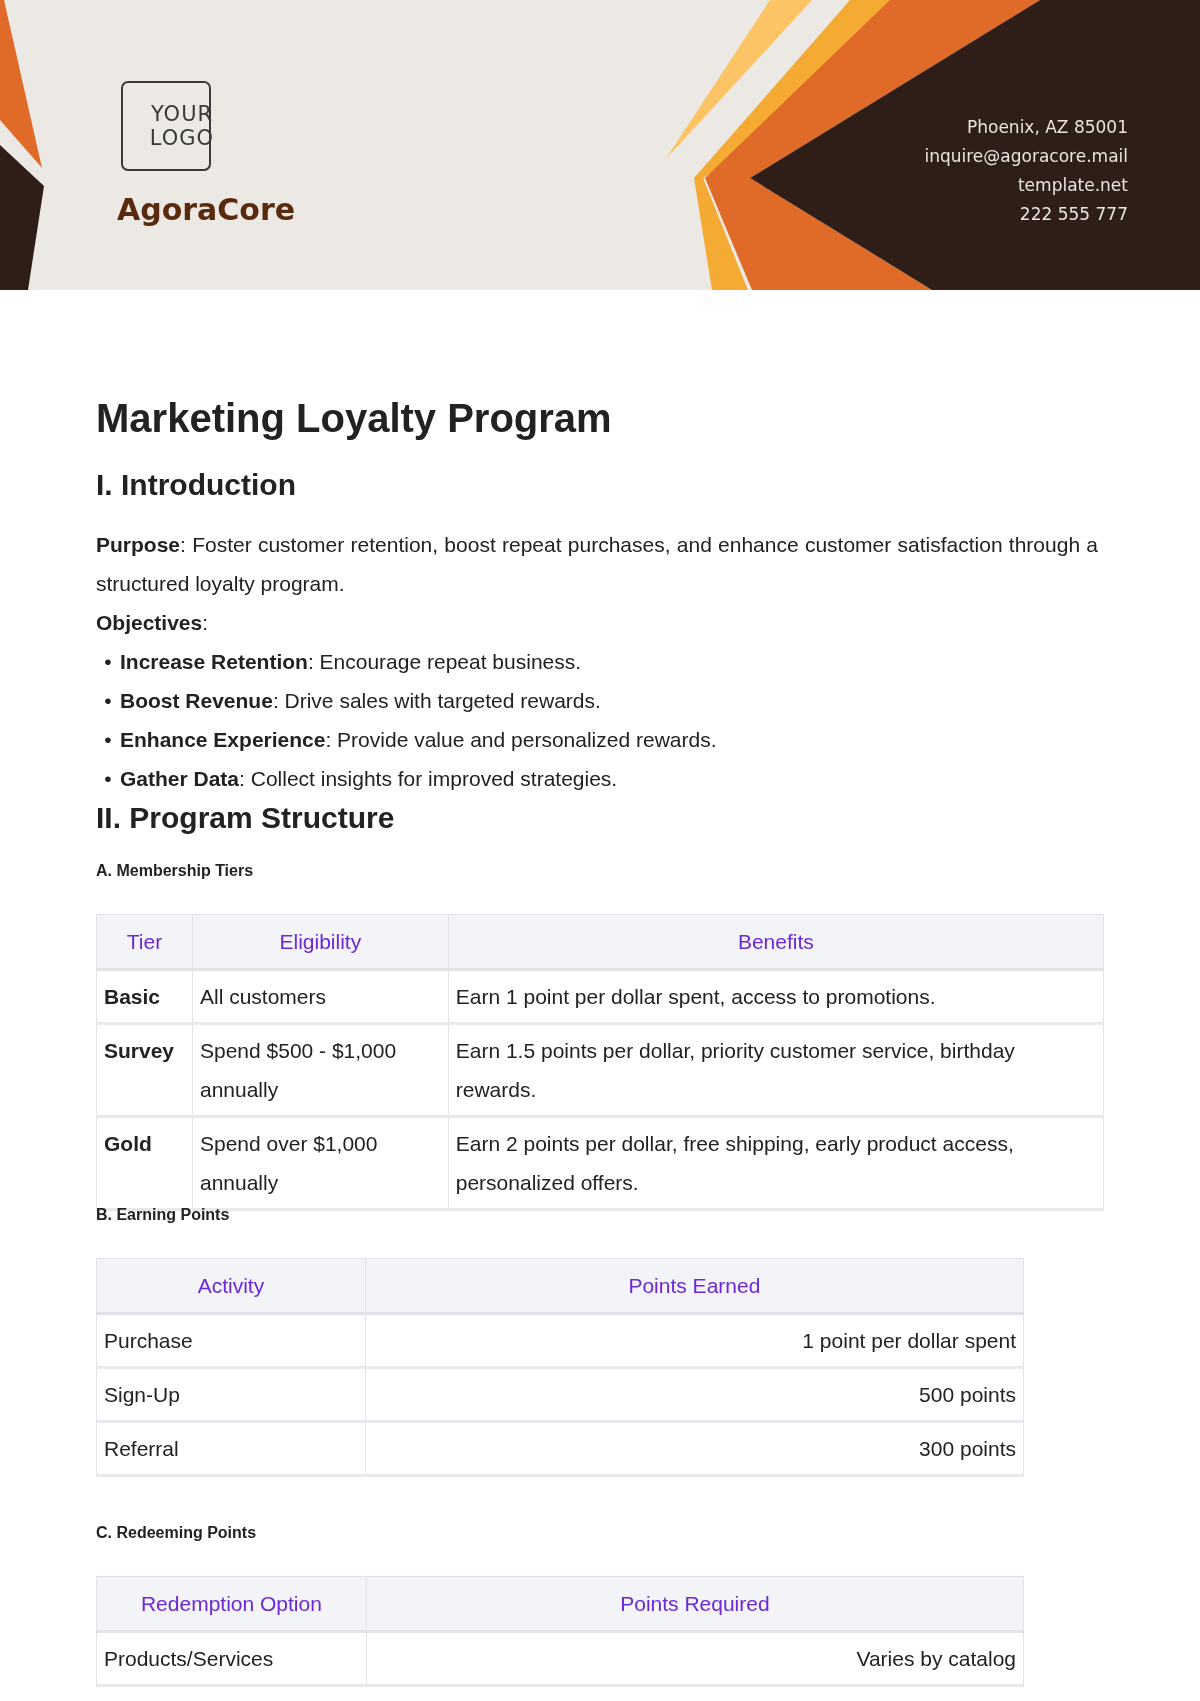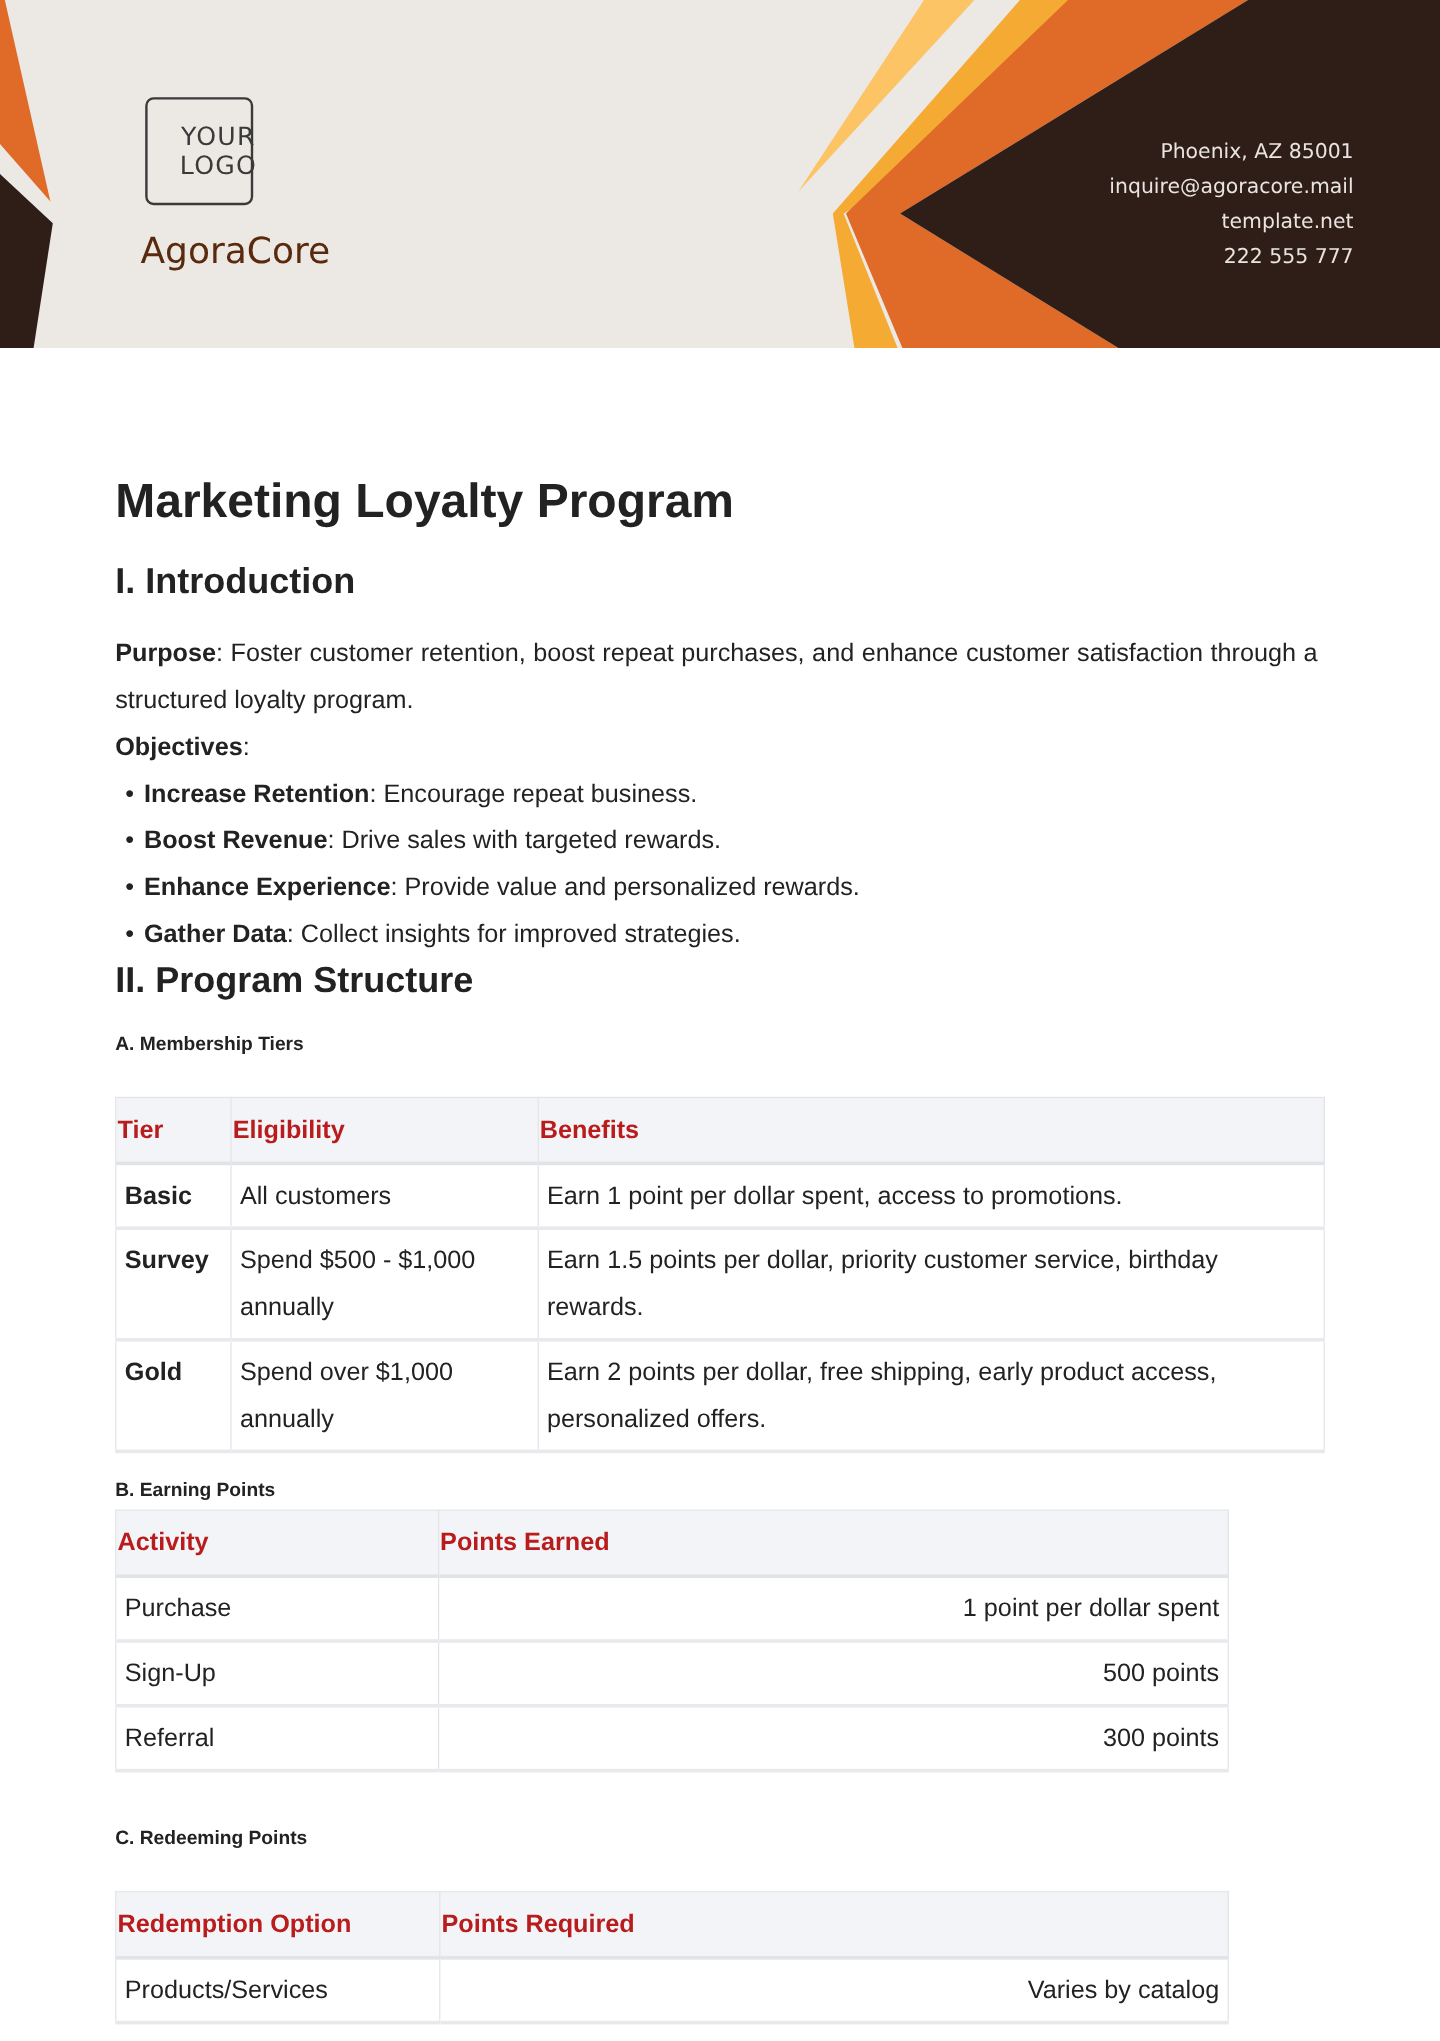--- a/index.html
+++ b/index.html
@@ -18,21 +18,21 @@
   .logo-box {
     position: absolute; left: 121px; top: 81px; width: 90px; height: 90px;
     border: 2px solid #3a3a3a; border-radius: 7px; box-sizing: border-box;
     display: flex; flex-direction: column; align-items: center; justify-content: center;
     color: #3a3a3a; font-size: 21px; line-height: 24px; letter-spacing: 1px;
     font-family: "DejaVu Sans", sans-serif;
     padding-left: 32px;
   }
   .brand {
     position: absolute; left: 117px; top: 192px;
-    font-size: 30px; font-weight: normal; color: #5a2a0e;
+    font-size: 30px; font-weight: bold; color: #5a2a0e;
     font-family: "DejaVu Sans", sans-serif;
   }
   .contact {
     position: absolute; right: 72px; top: 113px; text-align: right;
     color: #e9e4df; font-size: 17px; line-height: 29px;
     font-family: "DejaVu Sans", sans-serif;
   }
   .content { position: absolute; left: 96px; top: 290px; width: 1008px; }
   h1.title {
     margin: 0; position: absolute; top: 106px; left: 0; width: 1008px;
@@ -45,22 +45,22 @@
     text-align: justify; color: #222; margin: 0;
   }
   .para b, .bullets b { font-weight: bold; }
   .bullets { position: absolute; left: 0; margin: 0; padding: 0; list-style: none; font-size: 21px; line-height: 39px; }
   .bullets li::before { content: "\2022"; display: inline-block; width: 24px; text-align: center; }
   table.doc {
     position: absolute; left: 0; border-collapse: collapse;
     font-size: 21px; color: #222;
   }
   table.doc th {
-    background: #f3f4f7; color: #b91c1c; font-weight: bold;
-    height: 51px; text-align: left; border: 1px solid #e2e3e6;
+    background: #f3f4f7; color: #6d28d9; font-weight: normal;
+    height: 51px; text-align: center; border: 1px solid #e2e3e6;
     border-bottom: 3px solid #e2e3e6;
   }
   table.doc td {
     border: 1px solid #e2e3e6; border-bottom: 3px solid #e8e9ec;
     padding: 6px 7px; vertical-align: top; line-height: 39px;
   }
   table.doc td.center { text-align: right; }
   table.doc td.bold { font-weight: bold; }
 </style>
 </head>
@@ -144,21 +144,21 @@
         <td>Earn 1.5 points per dollar, priority customer service, birthday rewards.</td>
       </tr>
       <tr>
         <td class="bold">Gold</td>
         <td>Spend over $1,000 annually</td>
         <td>Earn 2 points per dollar, free shipping, early product access, personalized offers.</td>
       </tr>
     </tbody>
   </table>
 
-  <h3 class="sec-h3" style="top:916px;margin-top:28px;">B. Earning Points</h3>
+  <h3 class="sec-h3" style="top:916px;">B. Earning Points</h3>
 
   <table class="doc" style="top:968px; width:928px;">
     <colgroup>
         <col style="width:269px">
         <col style="width:659px">
       </colgroup>
     <thead>
       <tr>
         <th>Activity</th>
         <th>Points Earned</th>

